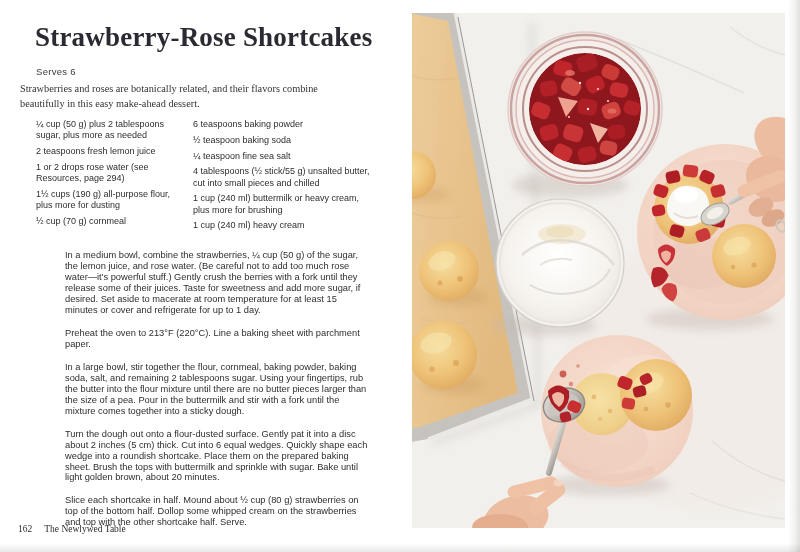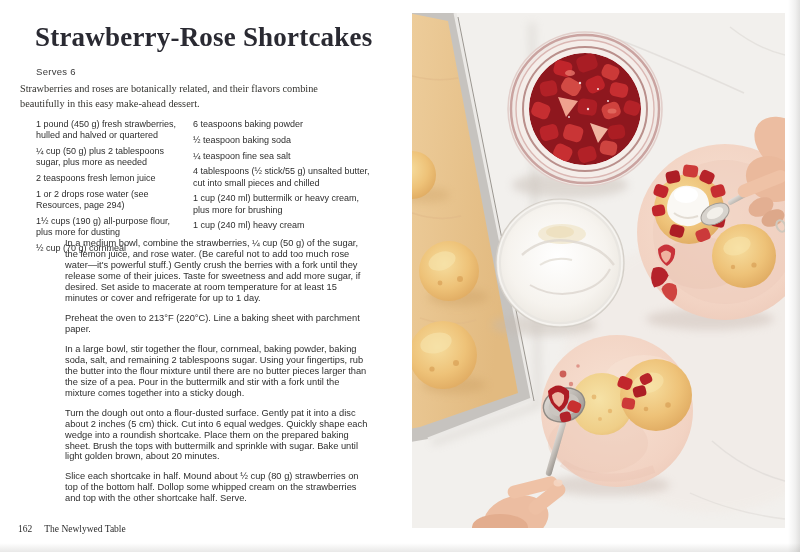--- a/index.html
+++ b/index.html
@@ -11,21 +11,21 @@
          font-family:"Liberation Serif","DejaVu Serif",serif;font-weight:600;
          font-size:27px;color:#2a2a32;letter-spacing:.2px;white-space:nowrap;}
   .serves{position:absolute;left:36px;top:66px;font-size:9.5px;color:#3a3a3a;letter-spacing:.3px;}
   .intro{position:absolute;left:20px;top:82px;width:345px;margin:0;
          font-family:Liberation Serif, serif;font-size:10.3px;line-height:1.45;color:#34332f;}
   .ing-col{position:absolute;top:119px;}
   .ing-col1{left:36px;width:152px;}
   .ing-col2{left:193px;width:179px;}
   .ing{margin:0 0 4.5px;font-size:9px;line-height:1.25;color:#2e2e2e;}
   .steps{position:absolute;left:65px;top:238px;width:303px;}
-  .step{margin:0 0 9px;font-size:9.3px;line-height:1.18;color:#2e2e2e;}
+  .step{margin:12px 0 9px;font-size:9.3px;line-height:1.18;color:#2e2e2e;}
   .footer{position:absolute;left:18px;top:524px;font-family:"Liberation Serif","DejaVu Serif",serif;
           font-size:9.5px;color:#2b2b2b;}
   .pagenum{margin-right:12px;}
   
   .page-right{position:absolute;left:412px;top:0;width:388px;height:552px;background:#fff;}
   .photo{position:absolute;left:0;top:13px;width:373px;height:515px;overflow:hidden;}
   .photo svg{display:block;}
   
   .edge-right{position:absolute;right:0;top:0;width:12px;height:100%;
     background:linear-gradient(to right,rgba(70,68,62,0) 0%,rgba(70,68,62,.08) 60%,rgba(70,68,62,.17) 100%);}
@@ -36,21 +36,20 @@
 <body>
 
 <div class="spread">
 
   <div class="page-left">
     <h1 class="title">Strawberry-Rose Shortcakes</h1>
     <div class="serves">Serves 6</div>
     <p class="intro">Strawberries and roses are botanically related, and their flavors combine beautifully in this easy make-ahead dessert.</p>
 
     <div class="ing-col ing-col1">
-        <p class="ing">1 pound (450 g) fresh strawberries, hulled and halved or quartered</p>
         <p class="ing">¼ cup (50 g) plus 2 tablespoons sugar, plus more as needed</p>
         <p class="ing">2 teaspoons fresh lemon juice</p>
         <p class="ing">1 or 2 drops rose water (see Resources, page 294)</p>
         <p class="ing">1½ cups (190 g) all-purpose flour, plus more for dusting</p>
         <p class="ing">½ cup (70 g) cornmeal</p>
       </div>
     <div class="ing-col ing-col2">
         <p class="ing">6 teaspoons baking powder</p>
         <p class="ing">½ teaspoon baking soda</p>
         <p class="ing">¼ teaspoon fine sea salt</p>

